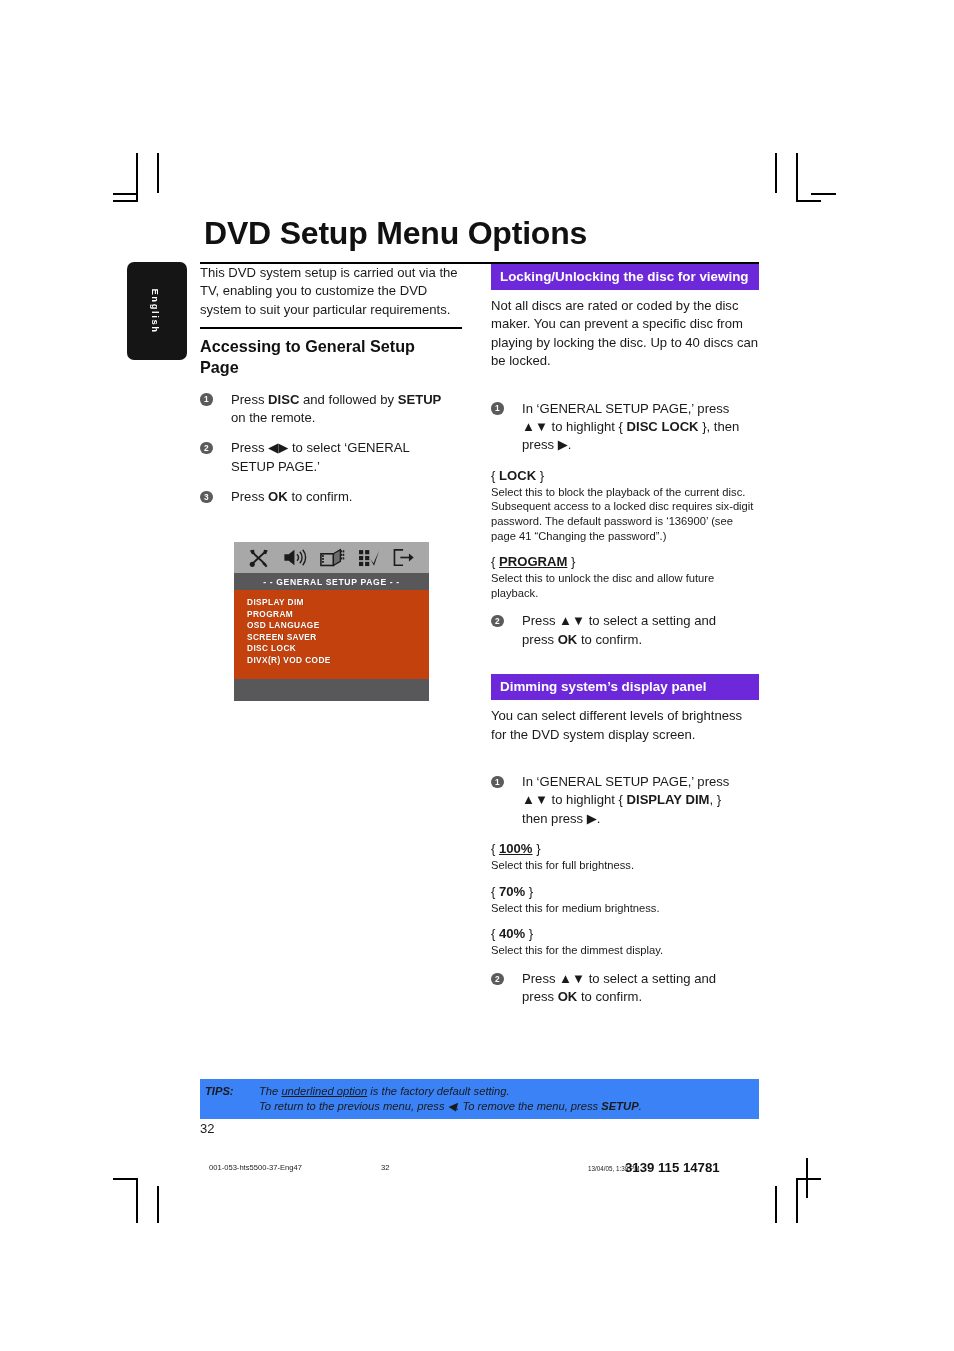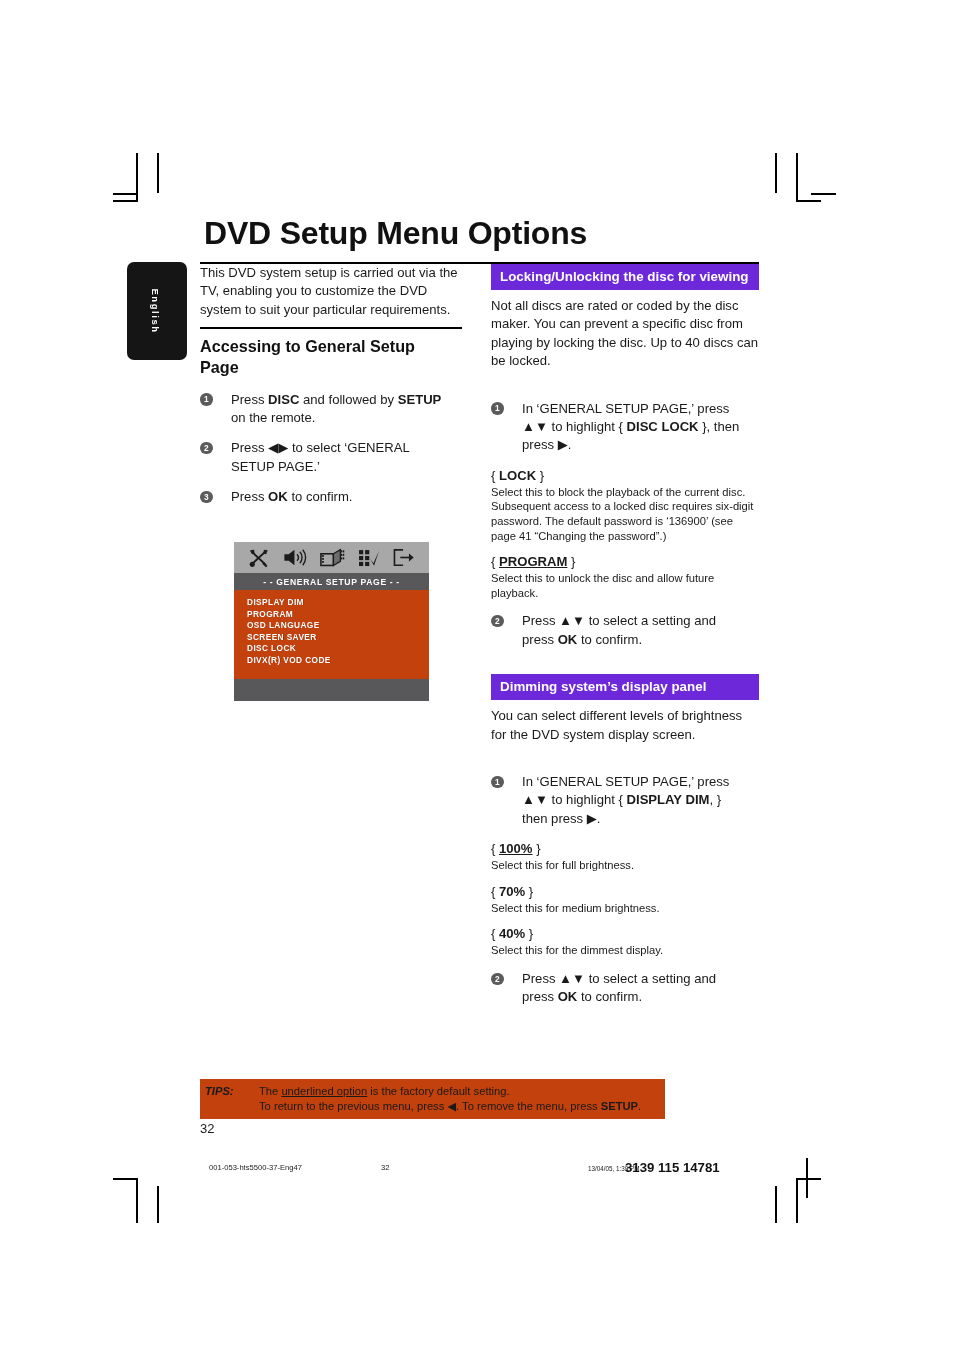--- a/index.html
+++ b/index.html
@@ -156,32 +156,32 @@
     position: absolute;
     left: 0; bottom: 0;
     width: 100%; height: 22px;
     background: #58585a;
   }
 
   
   .tips {
     position: absolute;
     left: 73px; top: 864px;
-    width: 465px;
-    background: #c2410c;
+    width: 559px;
+    background: #3b82f6;
     padding: 5px 0 5px 0;
   }
   .tips-row { display: flex; font-size: 11.2px; line-height: 15.2px; }
   .tips-label {
     width: 59px;
     padding-left: 5px;
     font-weight: bold;
     font-style: italic;
   }
-  .tips-body { flex: 1; }
+  .tips-body { flex: 1; font-style: italic; }
   .tips-body u { text-decoration: underline; }
   .tips-body b { font-weight: bold; }
 
   .page-num {
     position: absolute;
     left: 73px; top: 906px;
     font-size: 13px;
   }
 
   

